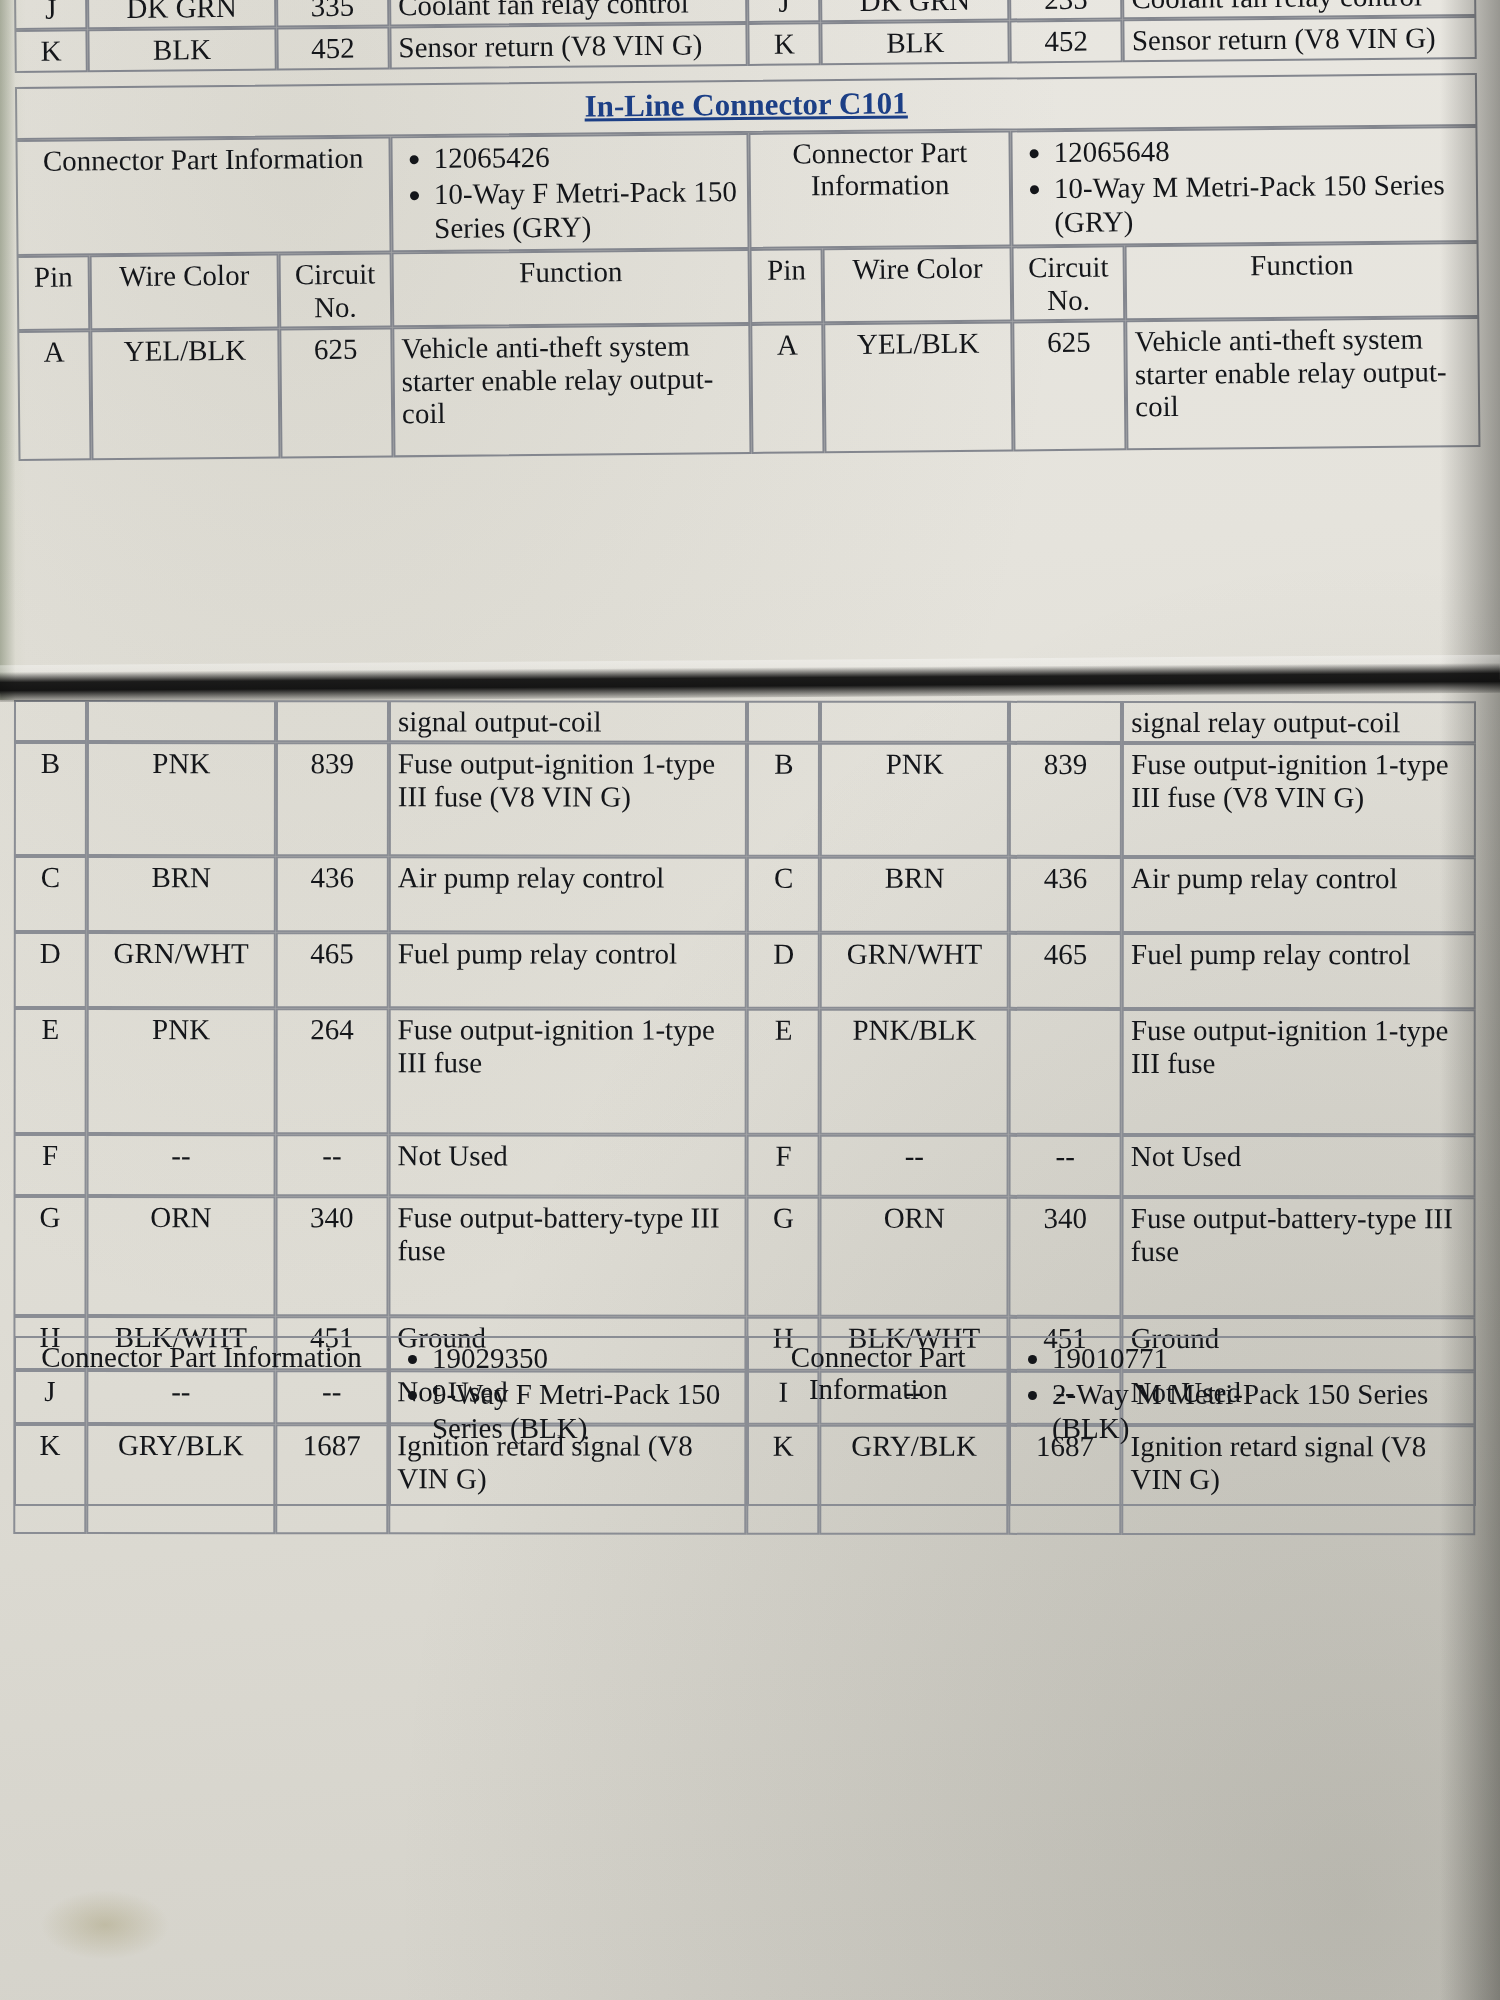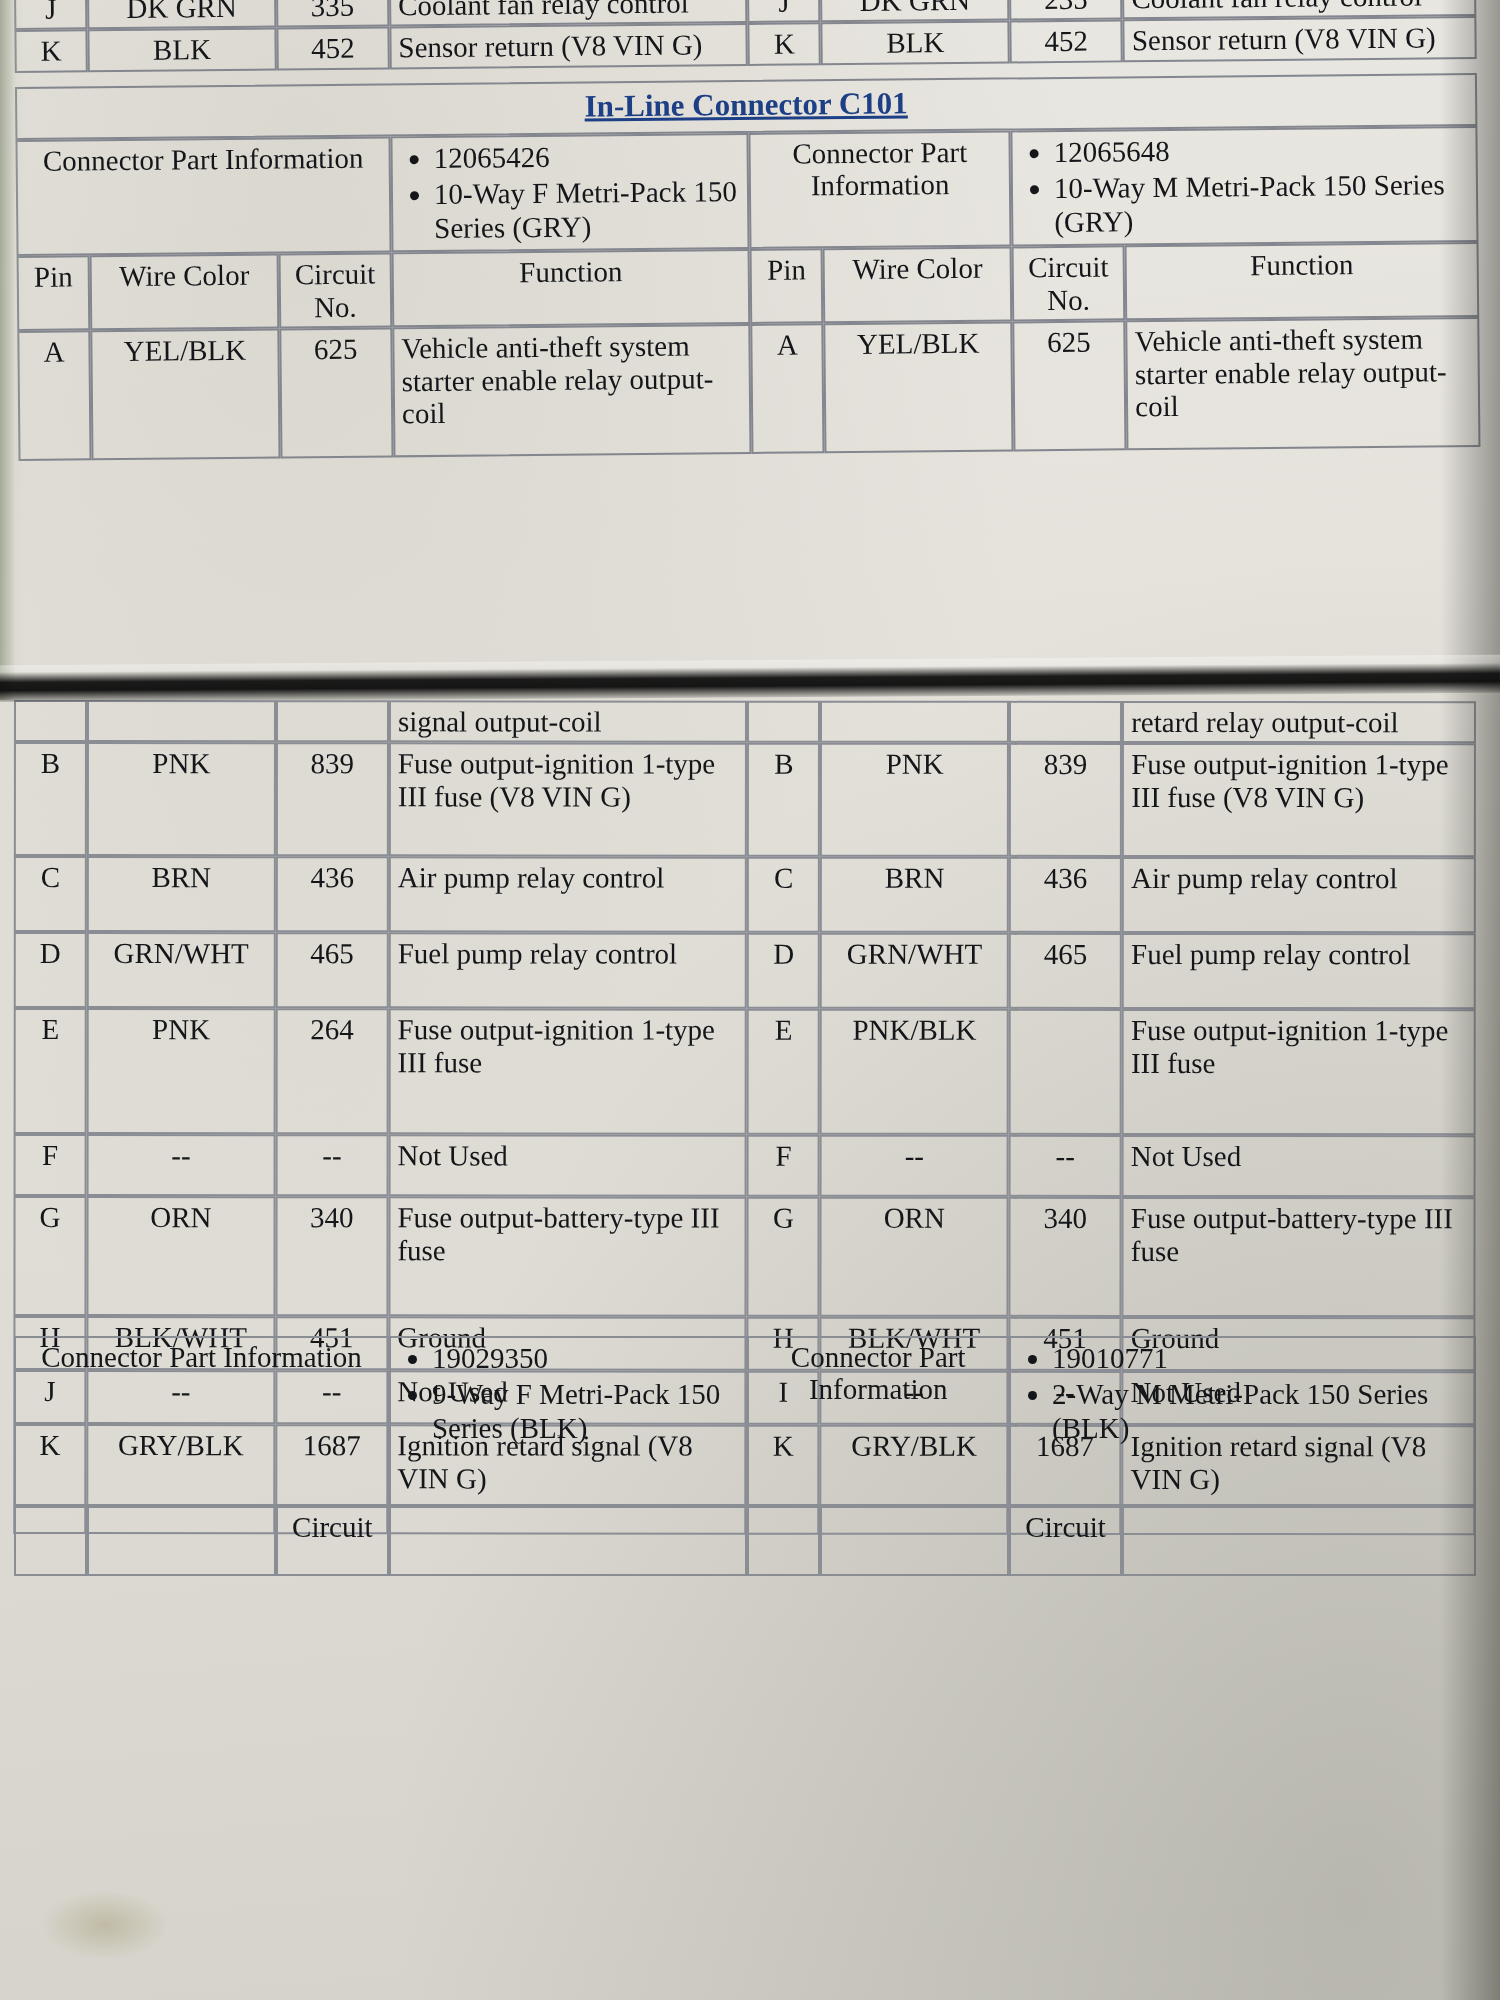--- a/index.html
+++ b/index.html
@@ -247,21 +247,21 @@
 
       <tbody>
           <tr>
         <td></td>
         <td></td>
         <td></td>
         <td>signal output-coil</td>
         <td></td>
         <td></td>
         <td></td>
-        <td>retard relay output-coil</td>
+        <td>signal relay output-coil</td>
       </tr>
 
       <tr>
         <td class="c" style="height:104px">B</td>
         <td class="c">PNK</td>
         <td class="c">839</td>
         <td>Fuse output-ignition 1-type III fuse (V8 VIN G)</td>
         <td class="c">B</td>
         <td class="c">PNK</td>
         <td class="c">839</td>
@@ -381,26 +381,16 @@
           </ul>
         </td>
         <td colspan="2" class="cpi m">Connector Part Information</td>
         <td colspan="2" class="m">
           <ul class="parts">
             <li>19010771</li>
             <li>2-Way M Metri-Pack 150 Series (BLK)</li>
           </ul>
         </td>
       </tr>
-      <tr>
-        <td class="c hdr" style="height:60px"></td>
-        <td class="c hdr"></td>
-        <td class="c hdr">Circuit</td>
-        <td class="c hdr"></td>
-        <td class="c hdr"></td>
-        <td class="c hdr"></td>
-        <td class="c hdr">Circuit</td>
-        <td class="c hdr"></td>
-      </tr>
     </tbody>
       </table>
   </div>
 </div>
 
 </body></html>

